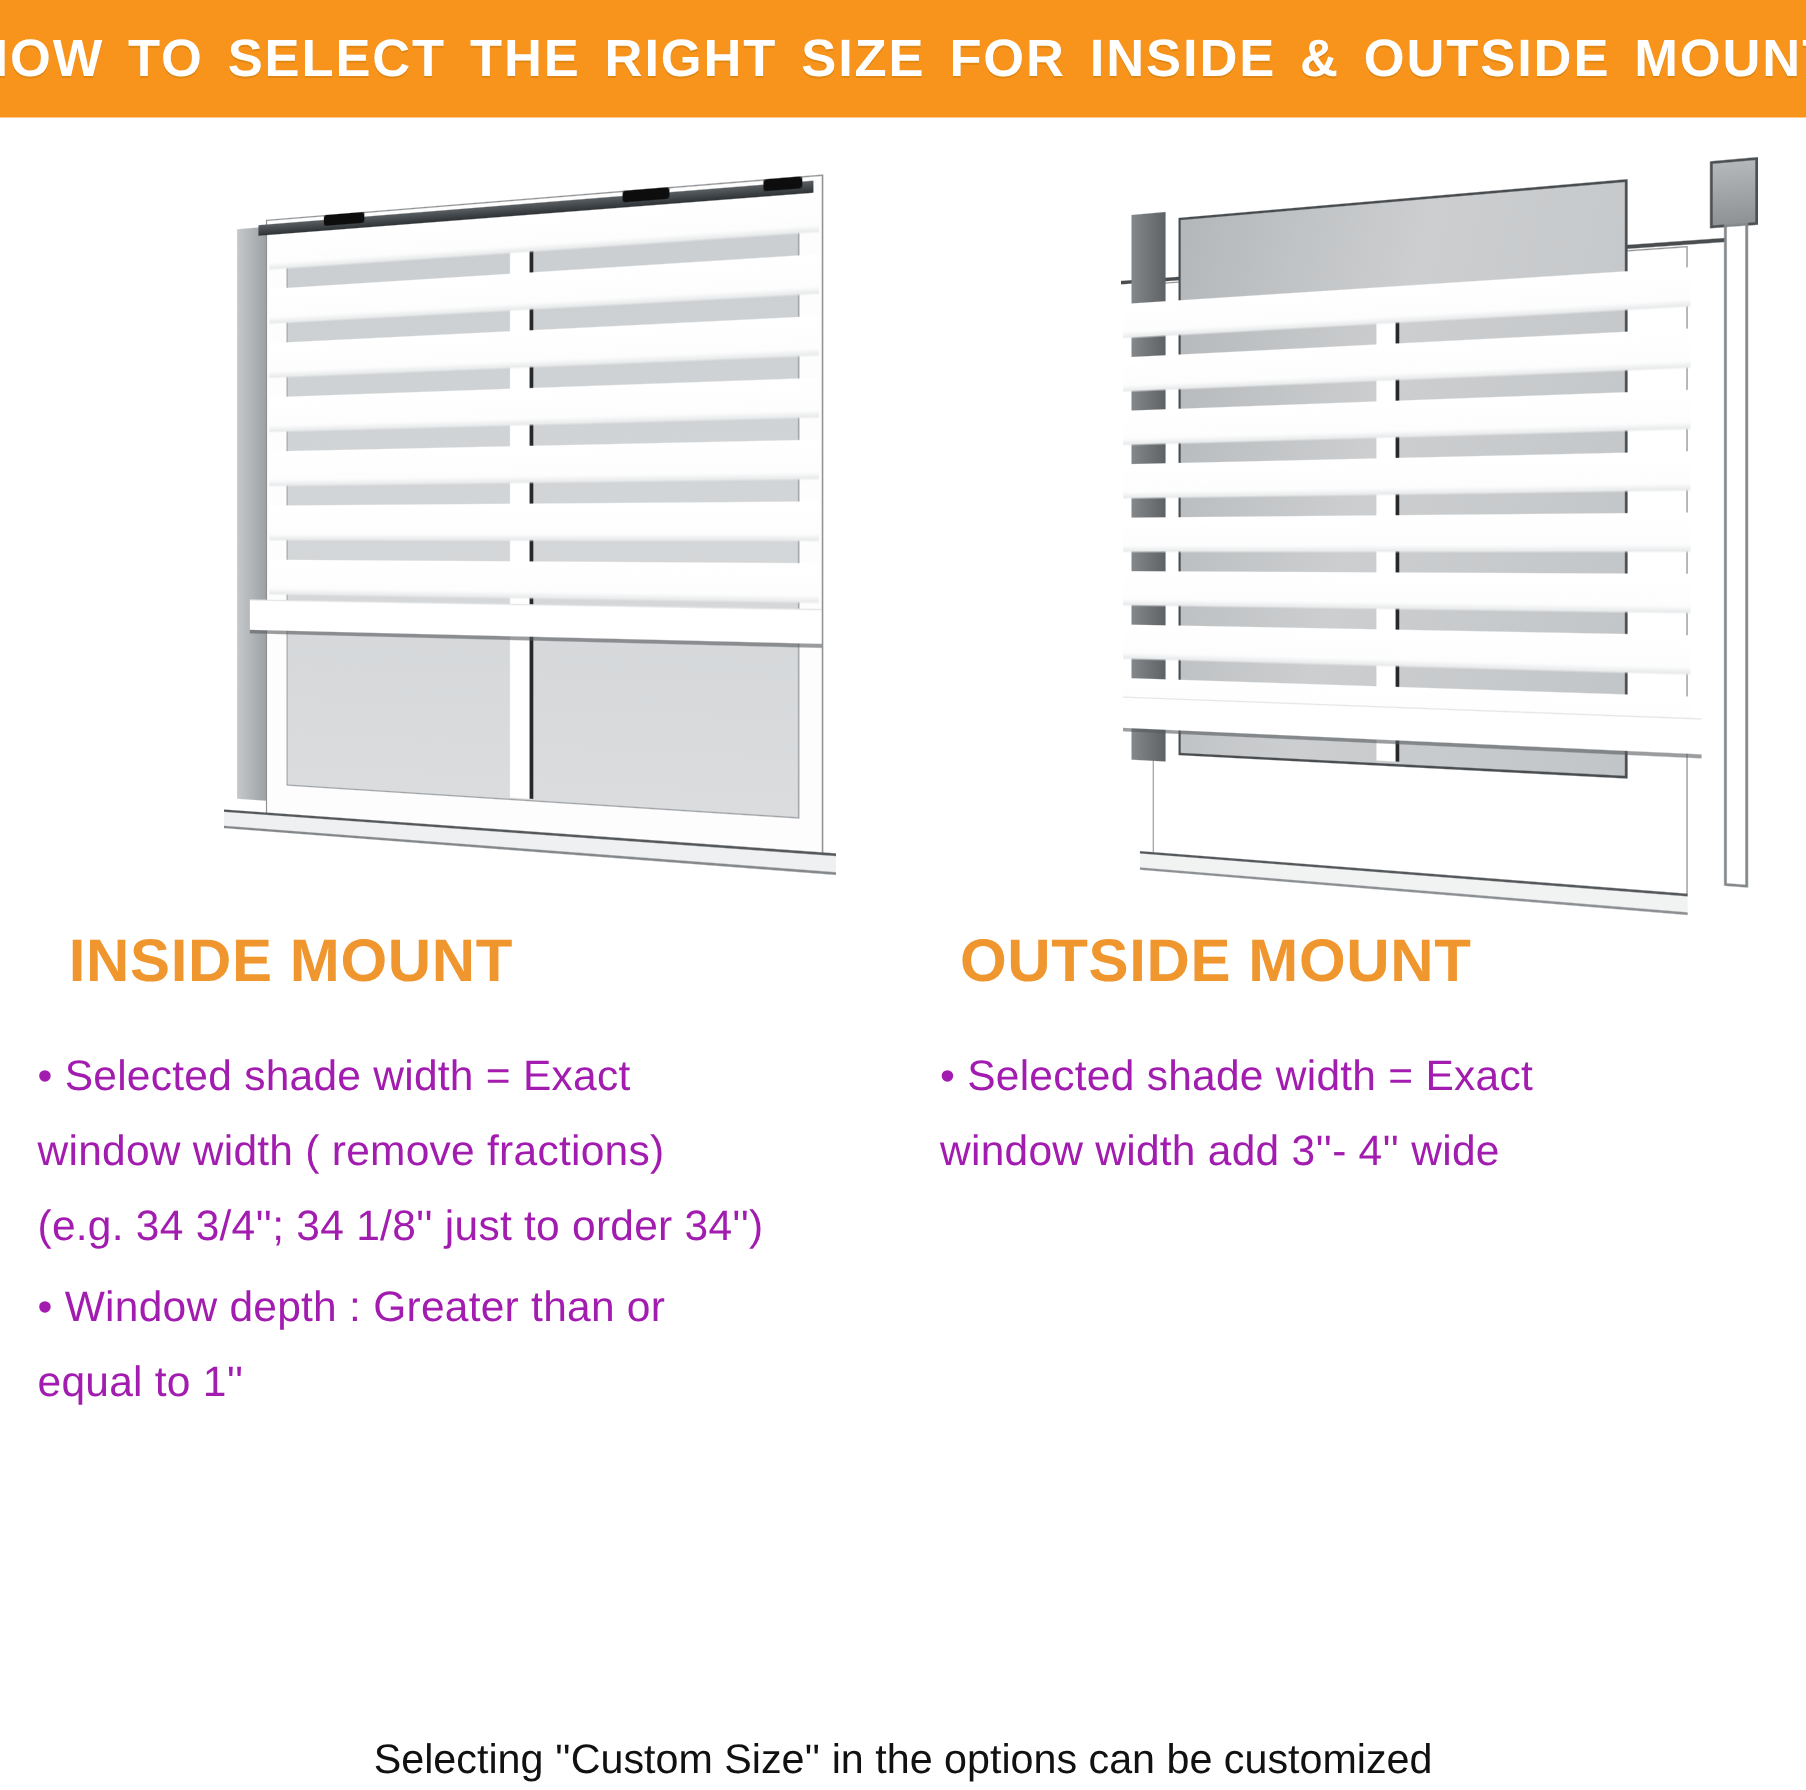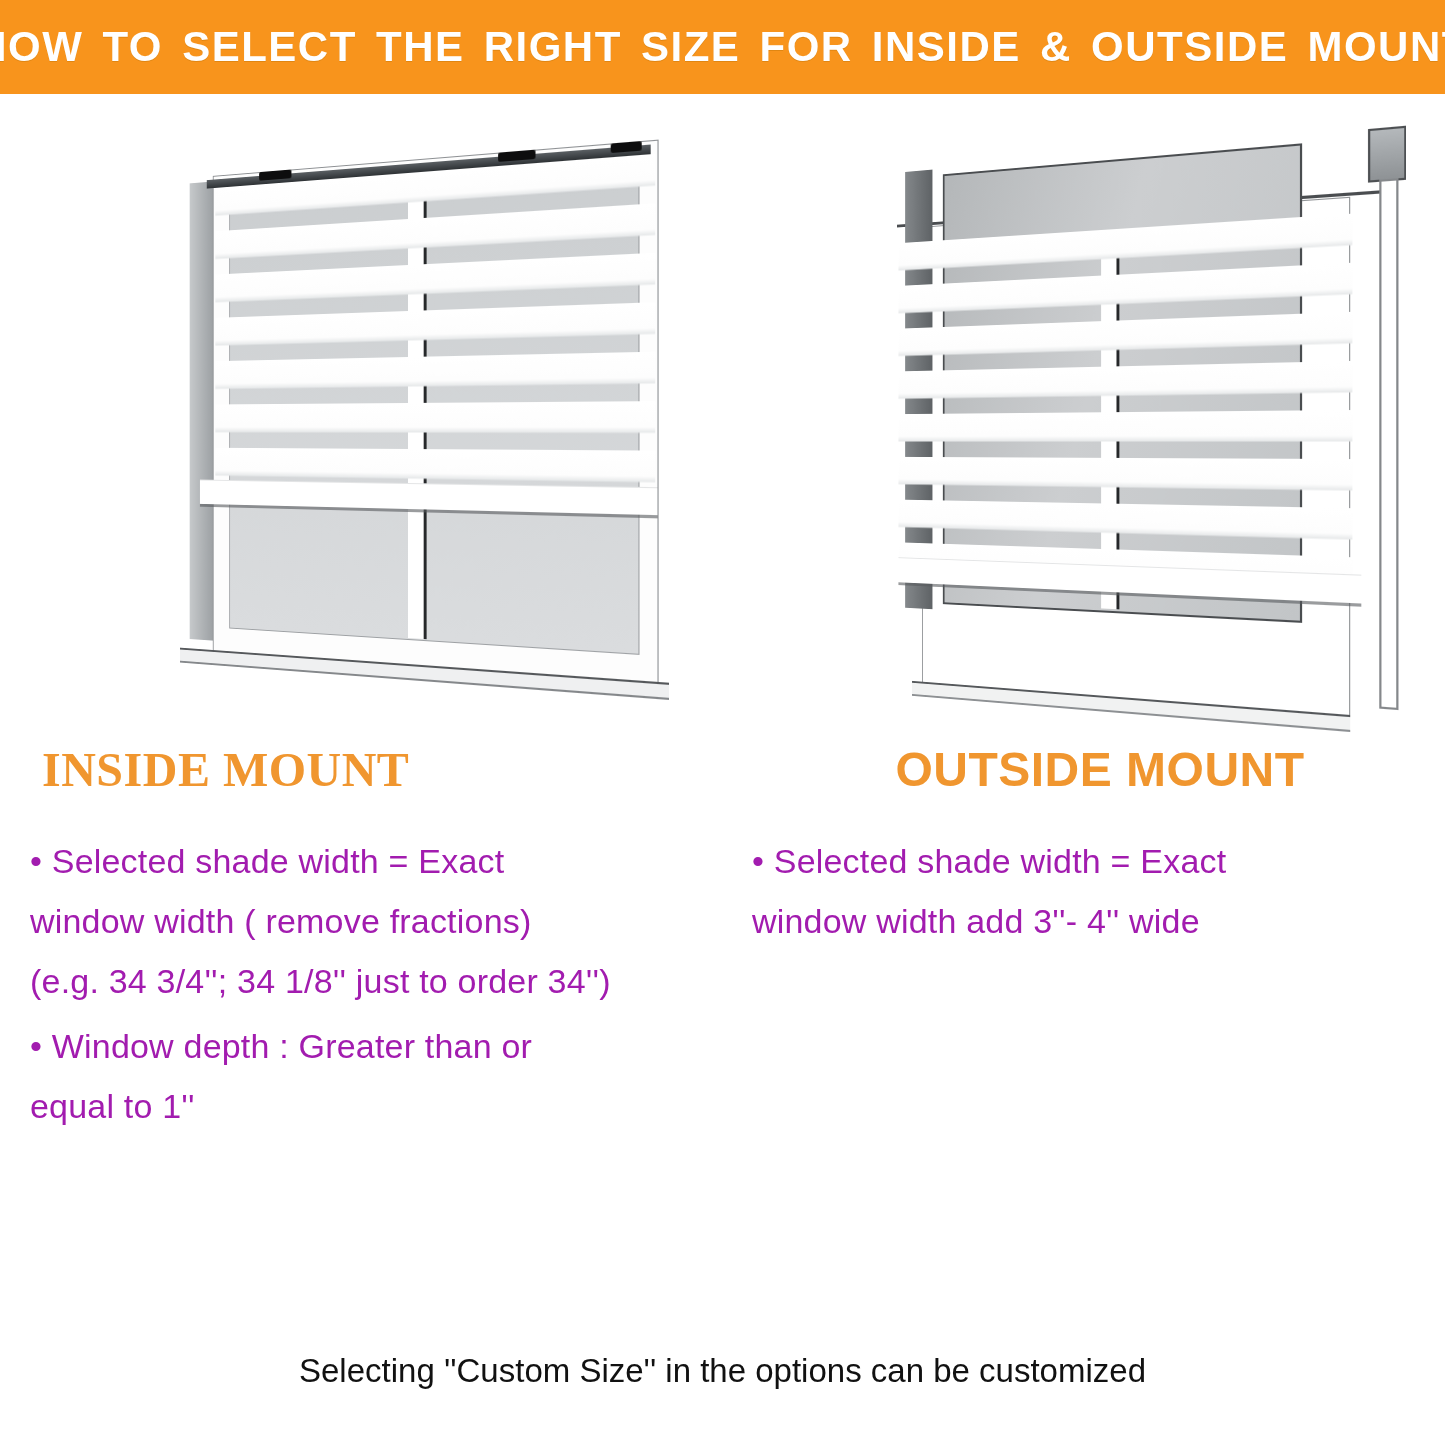--- a/index.html
+++ b/index.html
@@ -51,30 +51,30 @@
   .wr-wjamb{left:10px;top:10px;width:32px;height:468px;background:linear-gradient(to right,#84888b,#5e6265);}
   .wr-glass{left:54px;top:16px;width:368px;height:452px;background:linear-gradient(105deg,#b4b7b9 0%,#ccced0 45%,#c2c5c7 100%);border:2px solid #4a4d50;}
   .wr-blind{left:2px;top:86px;width:470px;height:338px;}
   .wr-bottomrail{left:2px;top:424px;width:478px;height:26px;}
   .wr-sill{left:18px;top:556px;width:452px;height:12px;background:#f1f2f2;border-top:2px solid #55585b;border-bottom:2px solid #8d9093;}
   
   .col{position:absolute;top:742px;}
   .col-left{left:30px;width:660px;}
   .col-right{left:752px;width:680px;}
   .col h2{margin:0;font-size:48px;font-weight:bold;color:#F0962F;letter-spacing:.5px;}
-  .col-left h2{margin-left:12px;font-family:Liberation Serif, serif;}
-  .col-right h2{margin-left:16px;text-align:center;}
+  .col-left h2{margin-left:25px;}
+  .col-right h2{margin-left:16px;}
   .bullets{margin-top:34px;}
   .bullets p{
     margin:0 0 5px 0;font-size:34px;line-height:60px;color:#a21caf;
     white-space:pre-line;letter-spacing:.2px;
   }
   
   .footer{
-    position:absolute;left:0;top:1352px;width:1445px;text-align:center;
+    position:absolute;left:0;top:1388px;width:1445px;text-align:center;
     font-size:33px;color:#111111;
   }
 </style>
 </head>
 <body>
 
 <header class="banner">
   <h1>HOW TO SELECT THE RIGHT SIZE FOR INSIDE &amp; OUTSIDE MOUNT</h1>
 </header>
 

